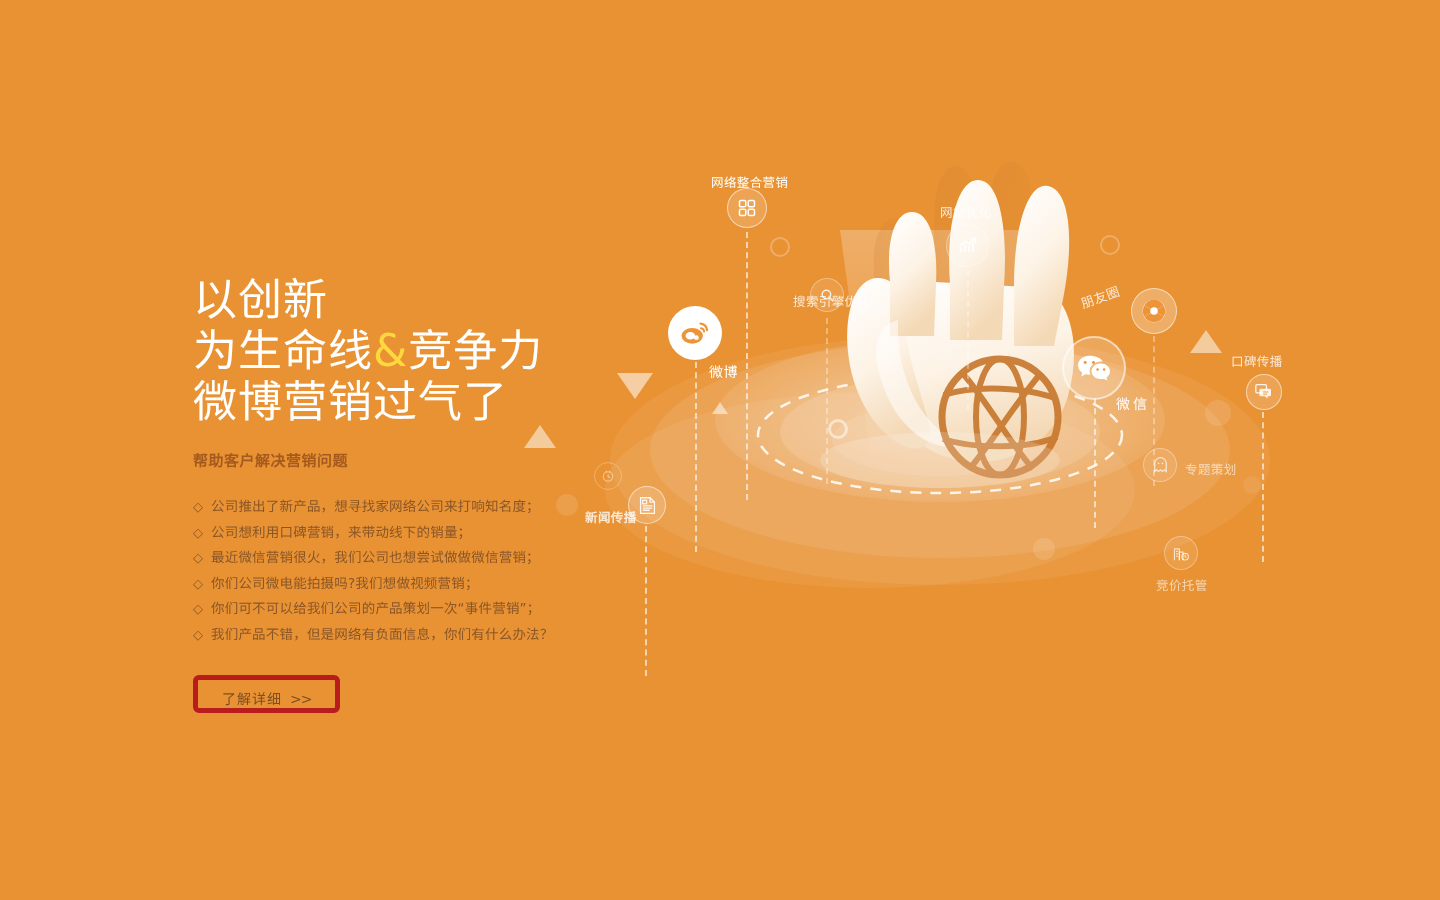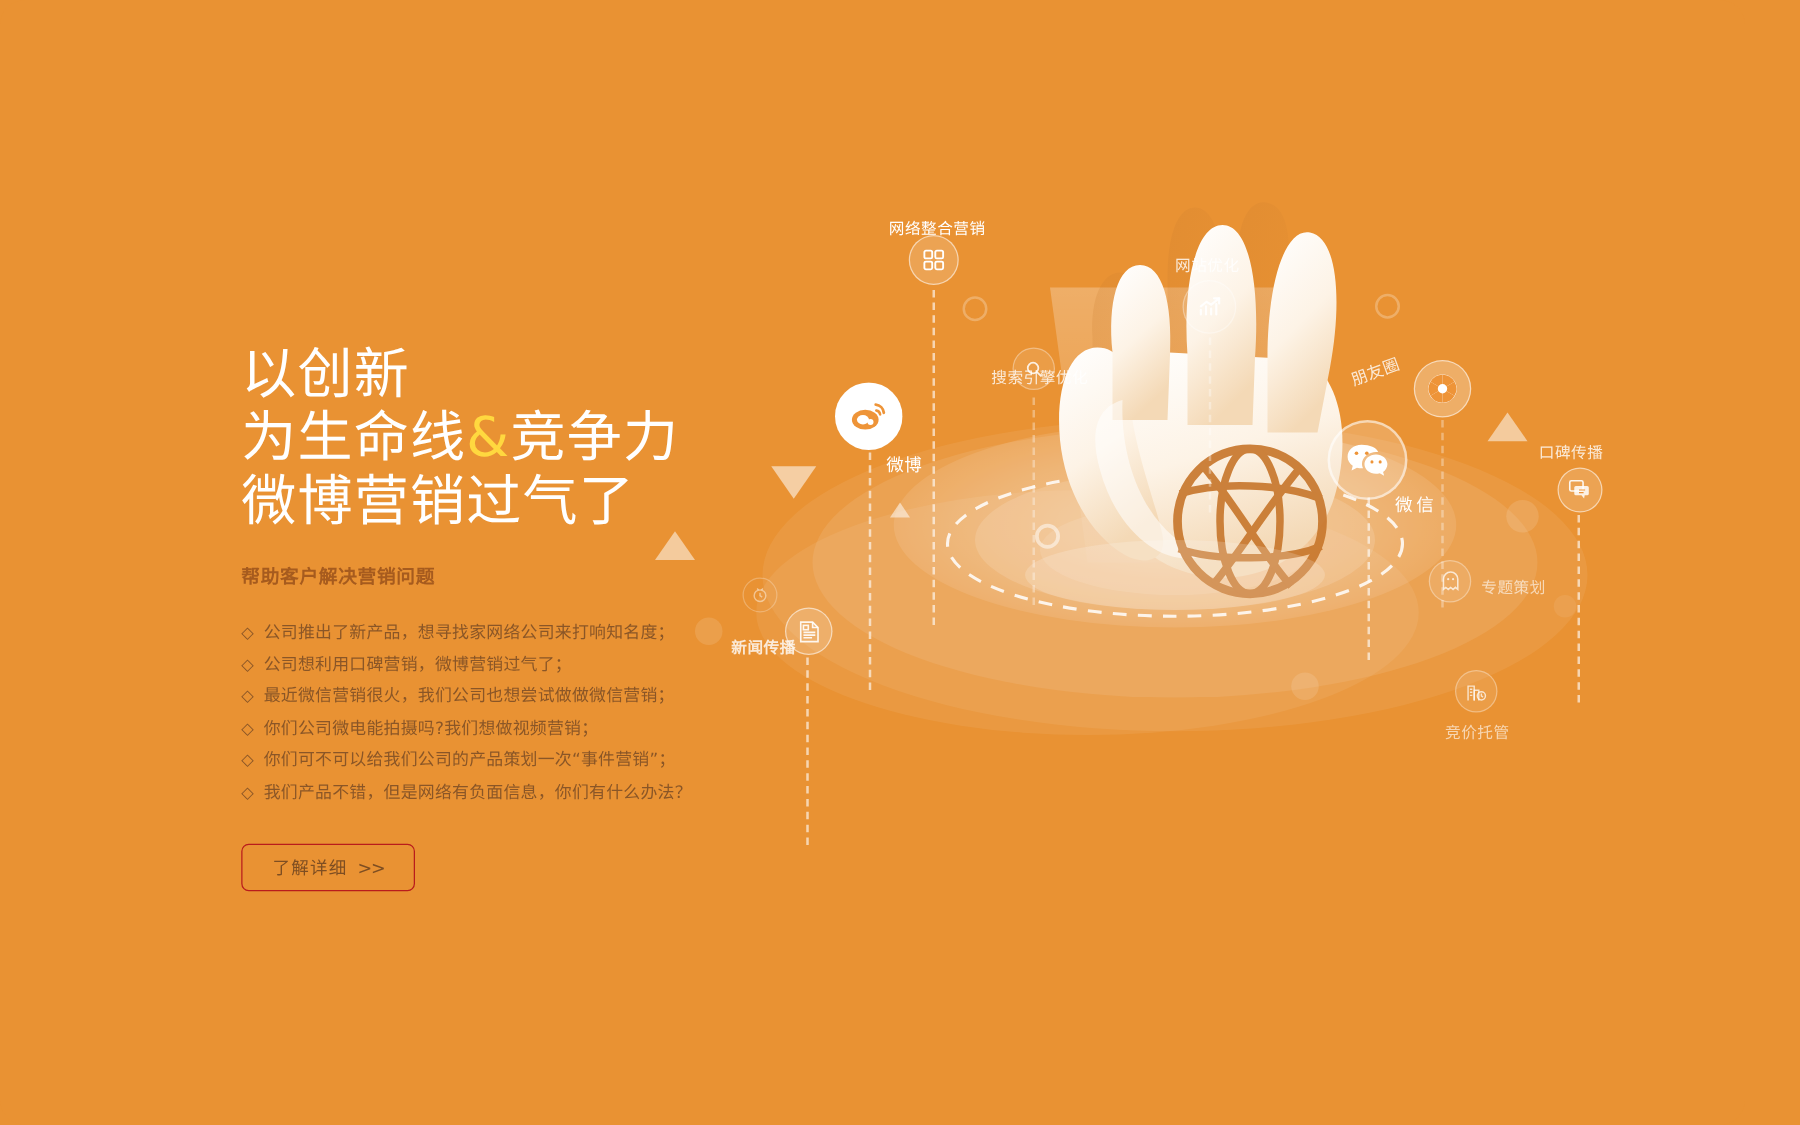--- a/index.html
+++ b/index.html
@@ -72,21 +72,21 @@
     width: 18px;
     color: #8A5627;
     font-size: 13px;
   }
   .cta {
     display: inline-block;
     margin-top: 28px;
     padding: 0 24px;
     height: 38px;
     line-height: 38px;
-    border: 1px solid #b91c1c;
+    border: 5px solid #b91c1c;
     border-radius: 6px;
     color: #7E4E22;
     font-size: 14px;
     letter-spacing: 1px;
     background: transparent;
     cursor: pointer;
     box-sizing: border-box;
   }
   .cta .arrows { margin-left: 8px; letter-spacing: -1px; }
 
@@ -408,21 +408,21 @@
     <h1 class="headline">
       <span>以创新</span><br>
       <span>为生命线</span><span class="amp">&amp;</span><span>竞争力</span><br>
       <span>微博营销过气了</span>
     </h1>
 
     <p class="subhead">帮助客户解决营销问题</p>
 
     <ul class="bullets">
       <li><span class="dia">◇</span><span>公司推出了新产品，想寻找家网络公司来打响知名度；</span></li>
-      <li><span class="dia">◇</span><span>公司想利用口碑营销，微博营销过气了；</span></li>
+      <li><span class="dia">◇</span><span>公司想利用口碑营销，来带动线下的销量；</span></li>
       <li><span class="dia">◇</span><span>最近微信营销很火，我们公司也想尝试做做微信营销；</span></li>
       <li><span class="dia">◇</span><span>你们公司微电能拍摄吗?我们想做视频营销；</span></li>
       <li><span class="dia">◇</span><span>你们可不可以给我们公司的产品策划一次“事件营销”；</span></li>
       <li><span class="dia">◇</span><span>我们产品不错，但是网络有负面信息，你们有什么办法？</span></li>
     </ul>
 
     <div class="cta">
       <span>了解详细</span><span class="arrows">&gt;&gt;</span>
     </div>
   </div>

